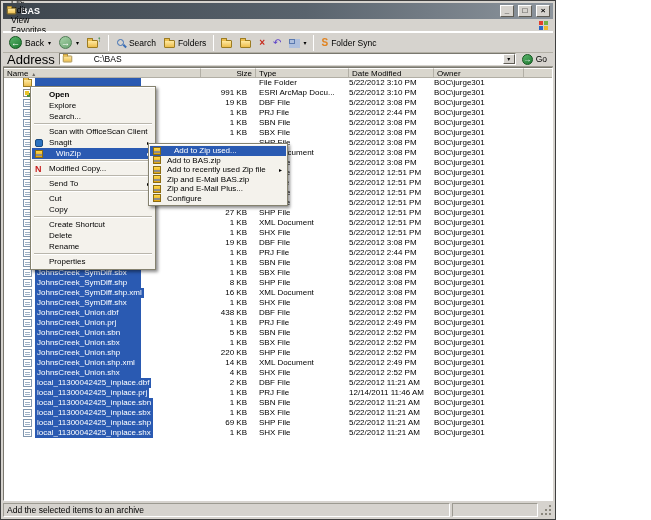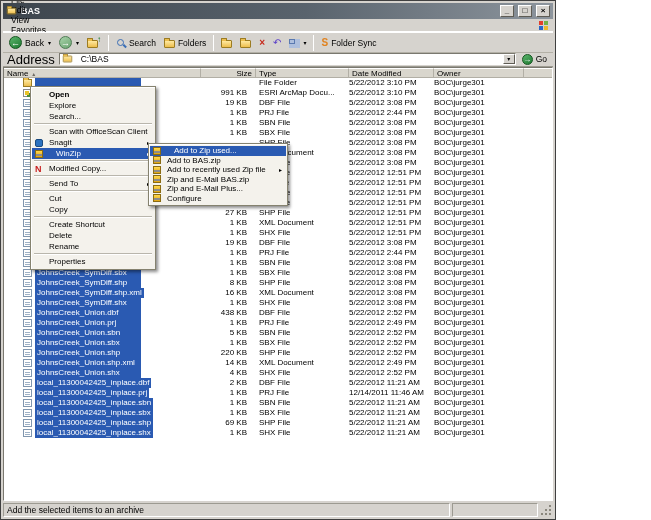--- a/index.html
+++ b/index.html
@@ -102,21 +102,21 @@
     display:flex; align-items:center; gap:4px;
     padding:0 4px 1px 4px;
     background:#d6d3ce;
     border-bottom:1px solid #9c9a91;
   }
   .addr-label { font-size:13px; }
   .combo {
     flex:1; height:12px;
     background:#fff;
     border:1px solid; border-color:#7a786f #fff #fff #7a786f;
-    display:flex; align-items:center; gap:8px;
+    display:flex; align-items:center; gap:21px;
     padding-left:2px; font-size:8.5px;
   }
   .combo-dd {
     margin-left:auto; width:12px; height:10px; flex:none;
     background:#d6d3ce; border:1px solid; border-color:#fff #5f5c54 #5f5c54 #fff;
     text-align:center; font-size:6px; line-height:9px;
   }
   .go-btn { display:flex; align-items:center; gap:3px; font-size:8.5px; padding:0 2px; }
 
   

